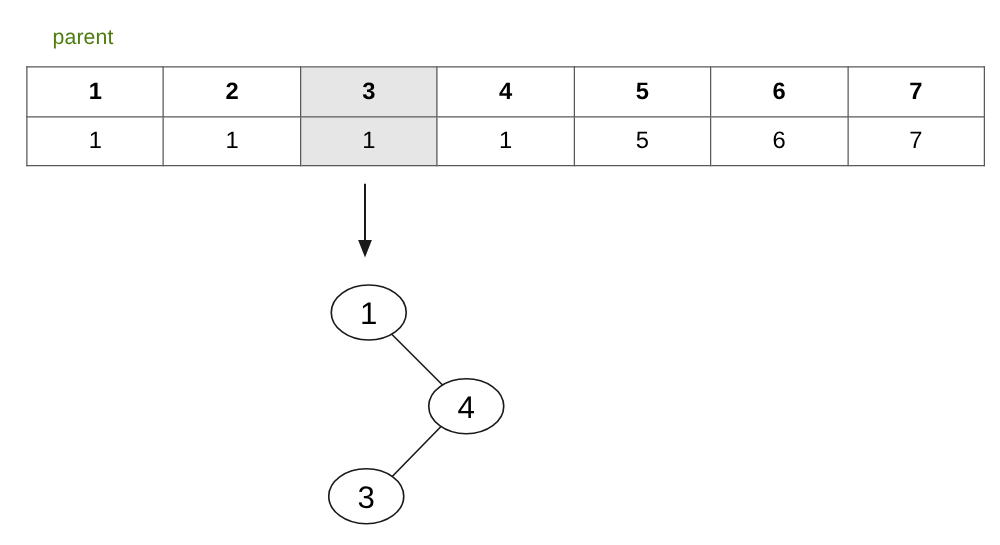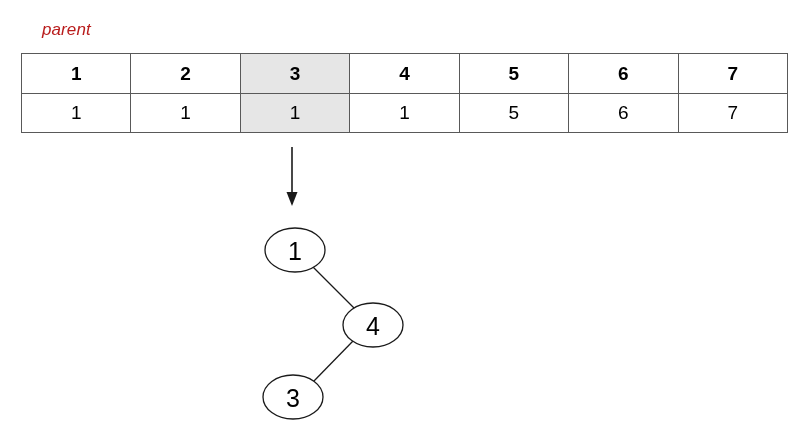--- a/index.html
+++ b/index.html
@@ -25,23 +25,22 @@
   }
 
   
   #parent-label {
     position: absolute;
     left: 42px;
     top: 20px;
     font-size: 17px;
     line-height: 20px;
     letter-spacing: 0.1px;
-    color: #b91c1c;
+    color: #4d7c0f;
     white-space: nowrap;
-    font-style: italic;
   }
 
   
   #array-table {
     position: absolute;
     left: 21px;
     top: 53px;
     width: 759px;
     border-collapse: collapse;
     table-layout: fixed;

